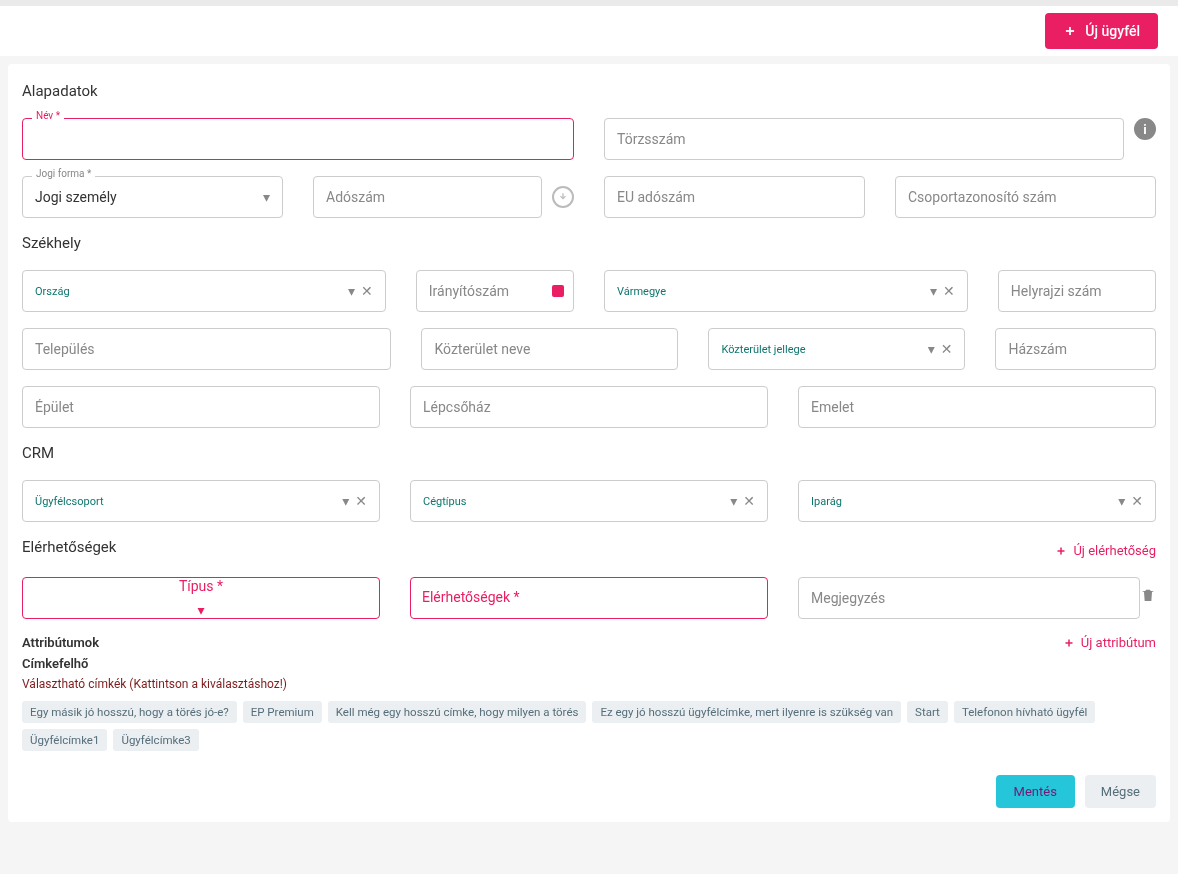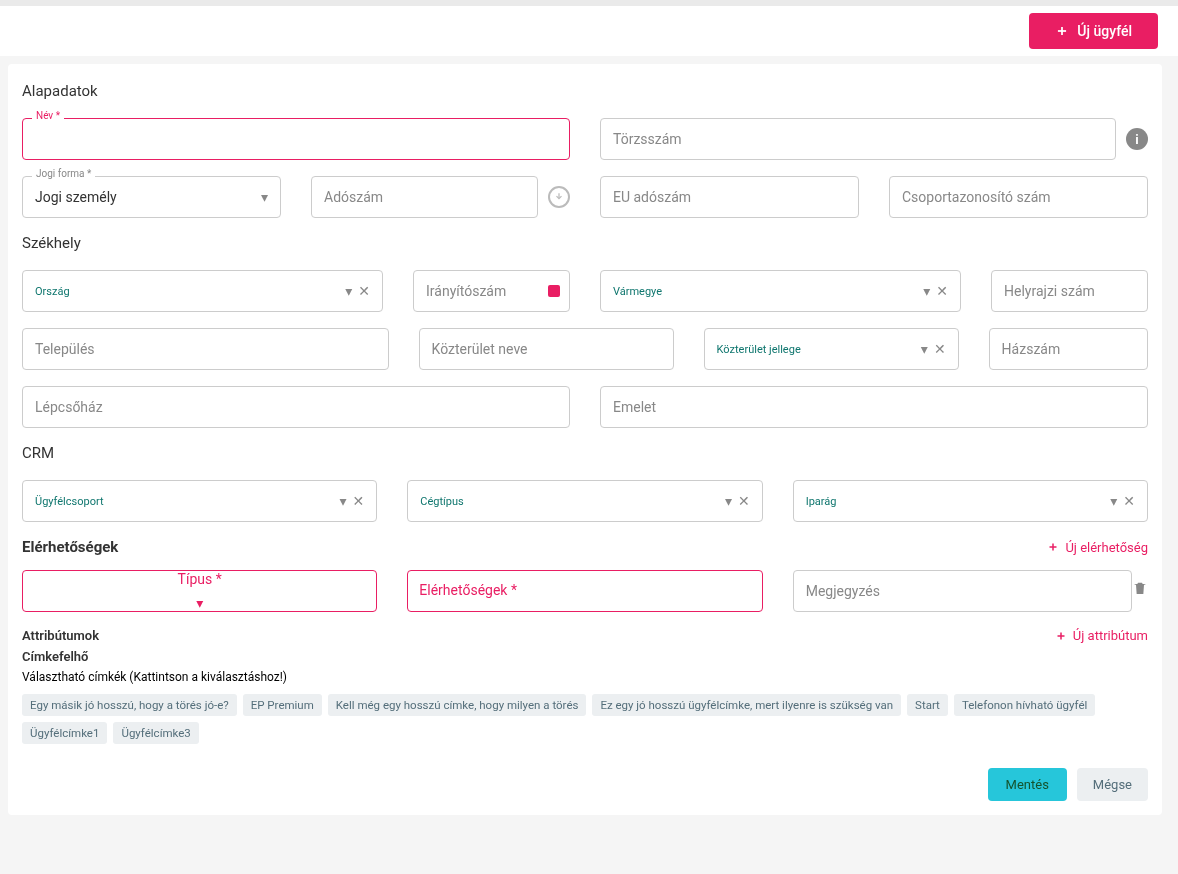--- a/index.html
+++ b/index.html
@@ -1,20 +1,20 @@
 <!DOCTYPE html>
 <html><head>
 <meta charset="utf-8">
 <style>
   * { box-sizing: border-box; margin: 0; padding: 0; font-family: -apple-system, BlinkMacSystemFont, "Segoe UI", Roboto, sans-serif; }
   body { background: #f5f5f5; width: 1178px; height: 874px; overflow: hidden; }
   .topbar { background: #fff; height: 56px; display: flex; align-items: center; justify-content: flex-end; padding: 0 20px; border-top: 6px solid #eaeaea; }
-  .btn-primary { background: #e91e63; color: #fff; border: none; border-radius: 4px; padding: 10px 26px; font-size: 14px; font-weight: 500; display: flex; align-items: center; gap: 8px; cursor: pointer; }
+  .btn-primary { background: #e91e63; color: #fff; border: none; border-radius: 4px; padding: 10px 18px; font-size: 14px; font-weight: 500; display: flex; align-items: center; gap: 8px; cursor: pointer; }
   .btn-primary svg { width: 14px; height: 14px; }
-  .content-wrap { padding: 8px 16px 0 8px; }
+  .content-wrap { padding: 8px 8px 0 8px; }
   .card { background: #fff; border-radius: 4px; padding: 18px 14px 14px 14px; }
   .section-title { font-size: 15px; color: #333; margin-bottom: 18px; font-weight: 400; }
   .row { display: flex; gap: 30px; margin-bottom: 16px; align-items: flex-start; }
   .field { position: relative; flex: 1; }
   .field input, .field .select-box {
     width: 100%; height: 42px; border: 1px solid #ccc; border-radius: 4px;
     padding: 0 12px; font-size: 14px; color: #555; background: #fff; outline: none;
   }
   .field.invalid input, .field.invalid .select-box { border-color: #e91e63; }
   .field .floating-label {
@@ -26,28 +26,28 @@
   .select-box { display: flex; align-items: center; justify-content: space-between; cursor: pointer; }
   .select-box .caret { color: #888; }
   .select-box .controls { display: flex; align-items: center; gap: 6px; }
   .clear-x { color: #888; font-size: 14px; cursor: pointer; }
   .info-circle { width: 22px; height: 22px; border-radius: 50%; background: #888; color: #fff; display: flex; align-items: center; justify-content: center; font-size: 13px; font-weight: bold; cursor: pointer; flex-shrink: 0; }
   .circle-btn { width: 22px; height: 22px; border: 2px solid #bbb; border-radius: 50%; display: flex; align-items: center; justify-content: center; color: #bbb; cursor: pointer; flex-shrink: 0; margin-top: 10px; }
   .circle-btn svg { width: 10px; height: 10px; }
   .little-badge { width: 12px; height: 12px; background: #e91e63; border-radius: 2px; position: absolute; right: 10px; top: 15px; }
   .add-link { color: #e91e63; font-size: 13px; display: flex; align-items: center; gap: 6px; cursor: pointer; }
   .section-header-row { display: flex; justify-content: space-between; align-items: center; margin-bottom: 14px; }
-  .section-header-row .section-title { margin-bottom: 0; font-weight: bold; }
+  .section-header-row .section-title { margin-bottom: 7px; }
   .trash-icon { color: #888; cursor: pointer; flex-shrink: 0; margin-top: 10px; }
   .sub-label { font-size: 13px; font-weight: 600; color: #333; margin-bottom: 6px; }
-  .sub-desc { font-size: 12px; color: #000000; margin-bottom: 10px; }
+  .sub-desc { font-size: 12px; color: #7f1d1d; margin-bottom: 10px; }
   .tag-cloud { display: flex; flex-wrap: wrap; gap: 6px; }
   .tag { background: #eceff1; color: #546e7a; font-size: 11.5px; padding: 4px 8px; border-radius: 3px; cursor: pointer; }
   .footer-actions { display: flex; justify-content: flex-end; gap: 10px; margin-top: 24px; }
-  .btn-save { background: #26c6da; color: #14532d; border: none; border-radius: 4px; padding: 9px 18px; font-size: 13px; cursor: pointer; }
+  .btn-save { background: #26c6da; color: #701a75; border: none; border-radius: 4px; padding: 9px 18px; font-size: 13px; cursor: pointer; }
   .btn-cancel { background: #eceff1; color: #546e7a; border: none; border-radius: 4px; padding: 9px 16px; font-size: 13px; cursor: pointer; }
   .placeholder-text { color: #0f766e; font-size: 11px; }
   .value-text { color: #333; font-size: 14px; }
 </style>
 </head>
 <body>
 
 <div class="topbar">
   <button class="btn-primary">
     <svg viewBox="0 0 24 24" fill="none" stroke="currentColor" stroke-width="3">
@@ -61,21 +61,21 @@
 <div class="content-wrap">
   <div class="card">
 
     <div class="section-title">Alapadatok</div>
 
     <div class="row">
       <div class="field invalid" style="flex:1;">
         <span class="floating-label">Név *</span>
         <input type="text" style="">
       </div>
-      <div style="flex:1; display:flex; gap:10px; align-items:center;">
+      <div style="flex:1; display:flex; gap:10px; align-items:flex-start;">
         <div class="field" style="flex:1;">
           <input type="text" placeholder="Törzsszám" style="">
         </div>
         <div class="info-circle">i</div>
       </div>
     </div>
 
     <div class="row">
       <div class="field" style="flex:1;">
         <span class="floating-label">Jogi forma *</span>
@@ -148,20 +148,21 @@
             <span class="clear-x">✕</span>
           </span>
         </div>
       </div>
       <div class="field" style="flex:1;">
         <input type="text" placeholder="Házszám" style="">
       </div>
     </div>
 
     <div class="row">
+      <div class="field"><input type="text" placeholder="Épület" style=""></div>
       <div class="field"><input type="text" placeholder="Lépcsőház" style=""></div>
       <div class="field"><input type="text" placeholder="Emelet" style=""></div>
     </div>
 
     <div class="section-title">CRM</div>
     <div class="row">
       <div class="field">
         <div class="select-box">
           <span class="placeholder-text">Ügyfélcsoport</span>
           <span class="controls">

